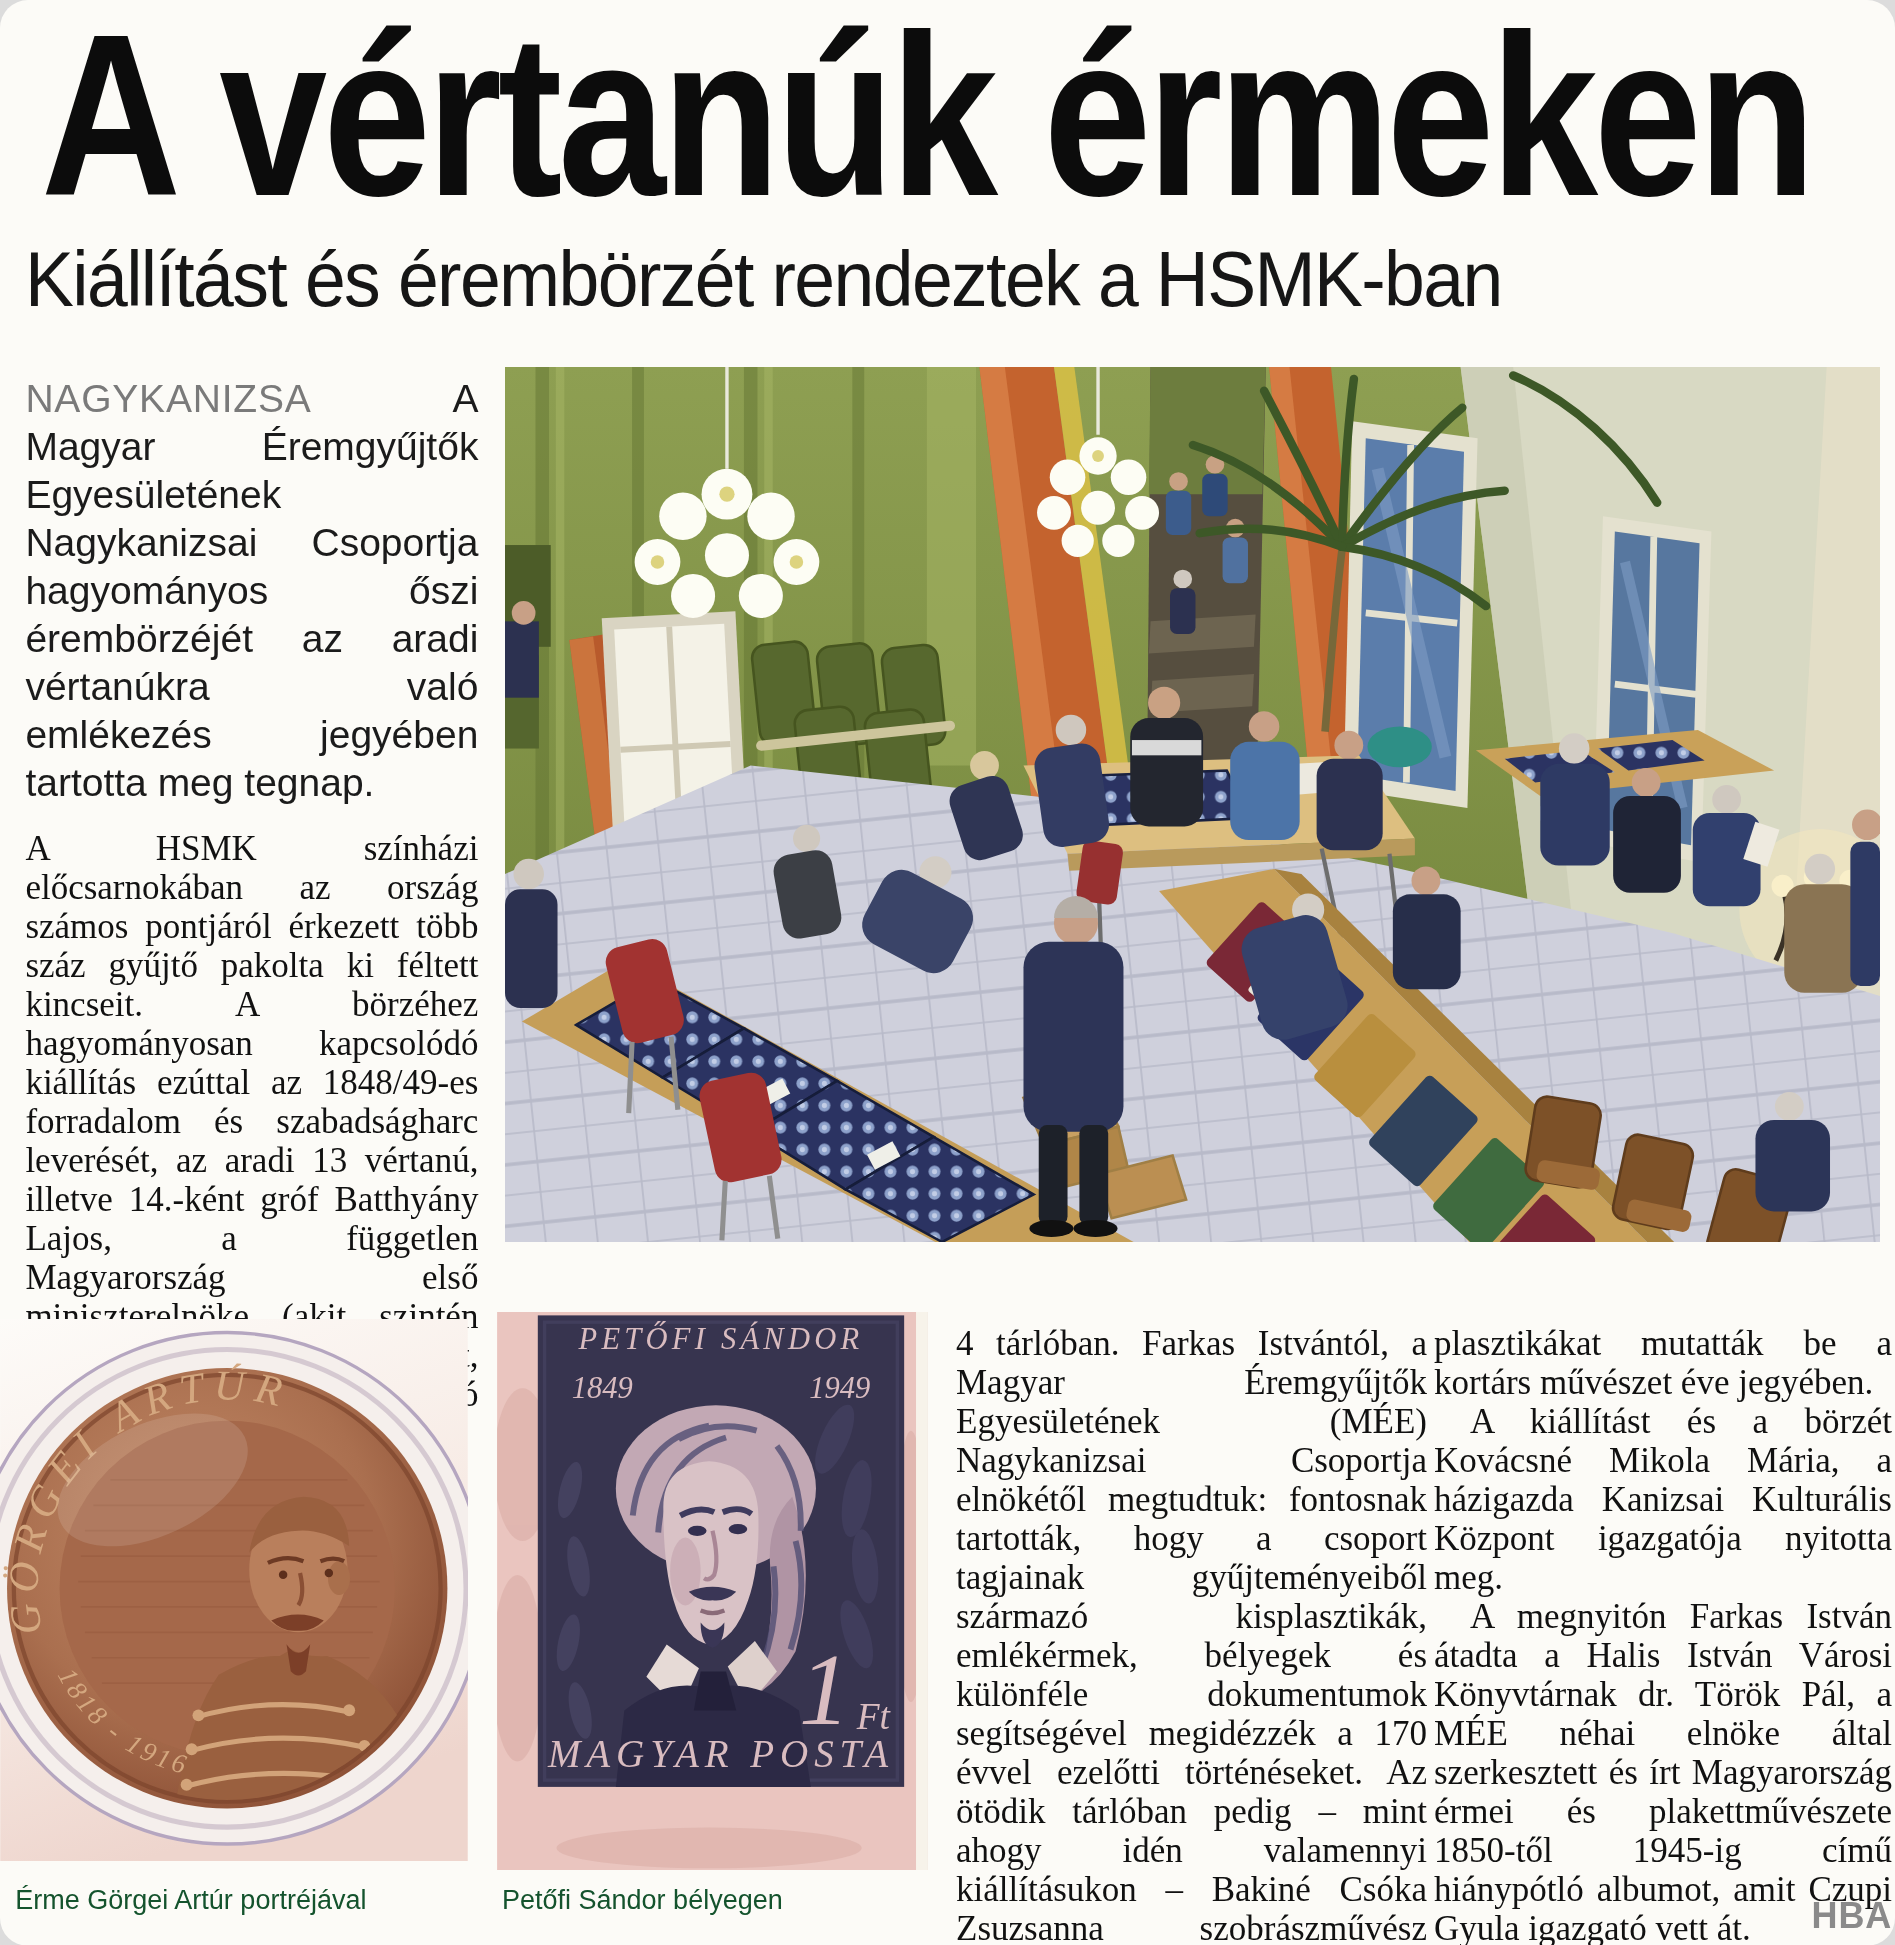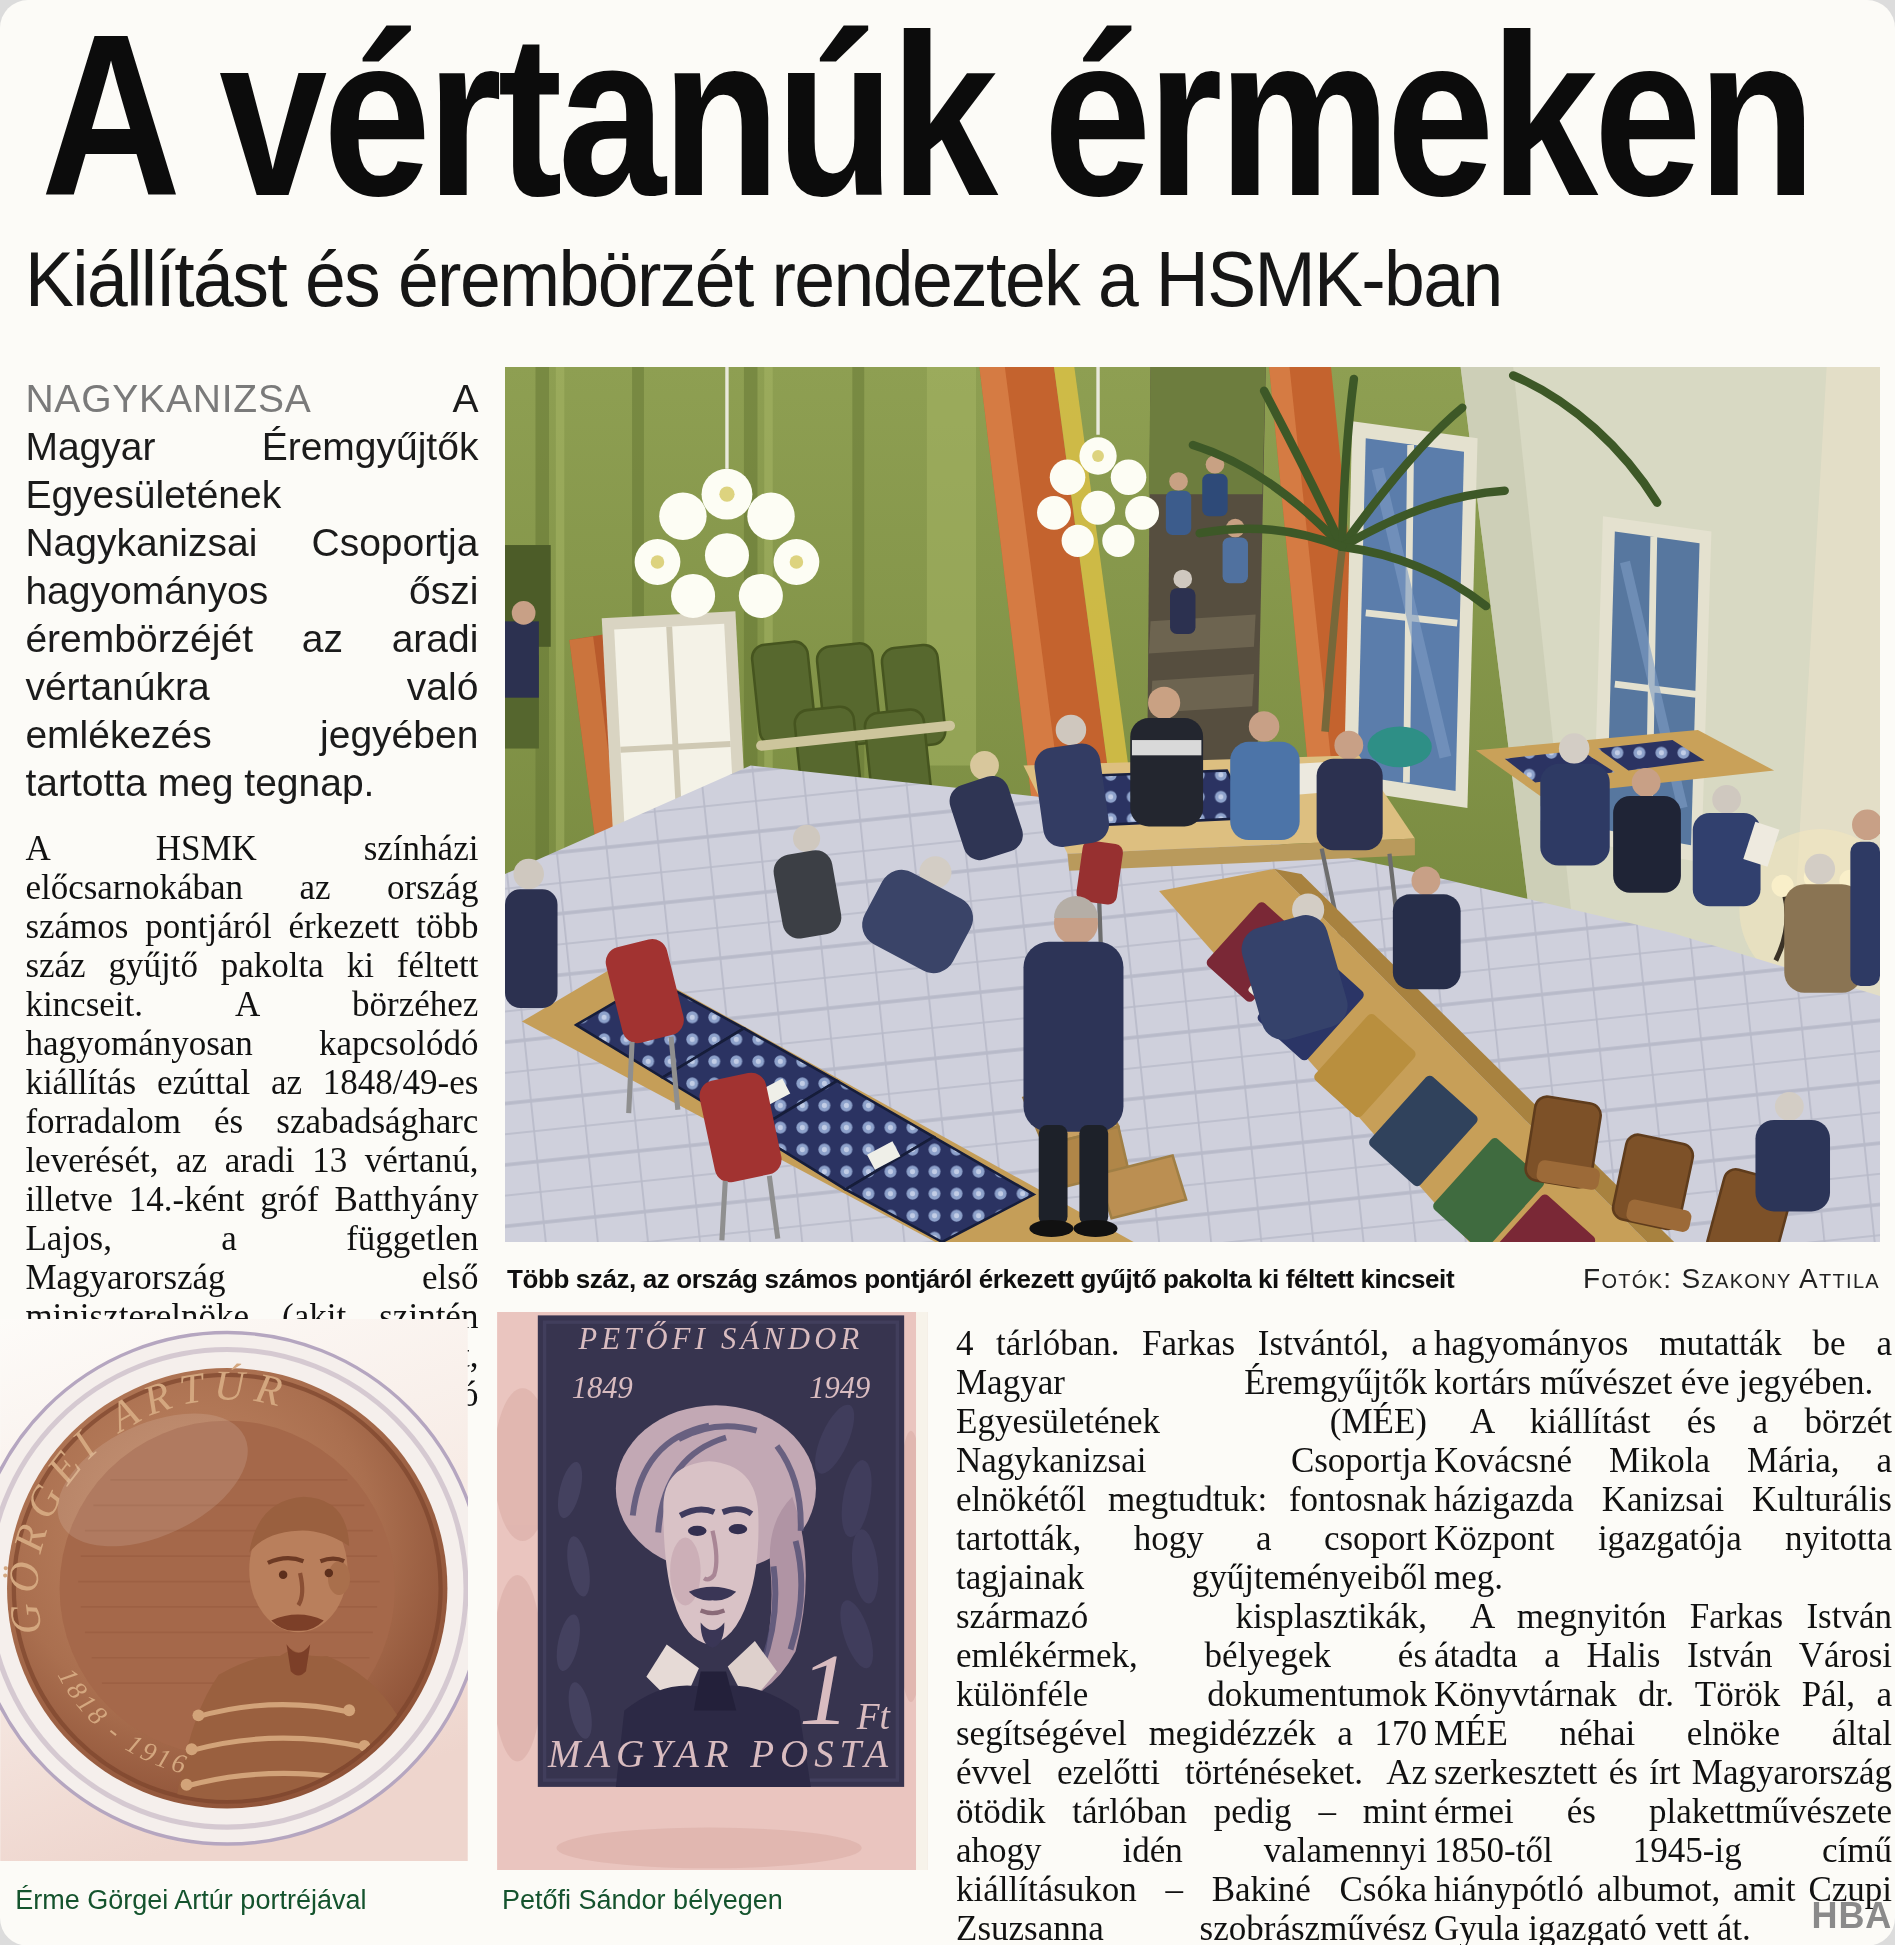--- a/index.html
+++ b/index.html
@@ -314,24 +314,20 @@
           <path d="M648 650 a26 26 0 0 1 52 0 Z" fill="#b5aea6"></path>
         <rect x="612" y="678" width="118" height="224" rx="30" fill="#2d3457"></rect>
         <rect x="630" y="894" width="34" height="118" rx="10" fill="#1d2129"></rect>
           <rect x="678" y="894" width="34" height="118" rx="10" fill="#1d2129"></rect>
         <ellipse cx="645" cy="1016" rx="26" ry="10" fill="#111111"></ellipse>
           <ellipse cx="697" cy="1016" rx="26" ry="10" fill="#111111"></ellipse>
       </g>
     </svg>
   </div>
 
-  <div class="photo-caption-row">
-    <span class="photo-caption">Több száz, az ország számos pontjáról érkezett gyűjtő pakolta ki féltett kincseit</span>
-    <span class="photo-credit">Fotók: Szakony Attila</span>
-  </div>
 
   <div class="figure figure-coin">
     <svg viewBox="0 0 552 640">
       <defs>
         <linearGradient id="cbg" x1="0" y1="0" x2="0.3" y2="1">
           <stop offset="0" stop-color="#fdfbf8"></stop>
             <stop offset="0.55" stop-color="#f7ebe5"></stop>
             <stop offset="1" stop-color="#eed5cd"></stop>
         </linearGradient>
         <radialGradient id="cmetal" cx="0.42" cy="0.38" r="0.75">
@@ -437,21 +433,21 @@
       <text class="stamp-text" x="264" y="536" text-anchor="middle" font-size="46" letter-spacing="7" fill="#d9bcc0">MAGYAR POSTA</text>
     </svg>
   </div>
   <div class="fig-caption" id="stamp-caption">Petőfi Sándor bélyegen</div>
 
   <div class="col col3">
     <p class="serifp">4 tárlóban. Farkas Istvántól, a Magyar Éremgyűjtők Egyesületének (MÉE) Nagykanizsai Csoportja elnökétől megtudtuk: fontosnak tartották, hogy a csoport tagjainak gyűjteményeiből származó kisplasztikák, emlékérmek, bélyegek és különféle dokumentumok segítségével megidézzék a 170 évvel ezelőtti történéseket. Az ötödik tárlóban pedig – mint ahogy idén valamennyi kiállításukon – Bakiné Csóka Zsuzsanna szobrászművész alkotásait, érmeket és kis-</p>
   </div>
 
   <div class="col col4">
-    <p class="serifp">hagyományos mutatták be a kortárs művészet éve jegyében.</p>
+    <p class="serifp">plasztikákat mutatták be a kortárs művészet éve jegyében.</p>
     <p class="serifp indentp">A kiállítást és a börzét Kovácsné Mikola Mária, a házigazda Kanizsai Kulturális Központ igazgatója nyitotta meg.</p>
     <p class="serifp indentp">A megnyitón Farkas István átadta a Halis István Városi Könyvtárnak dr. Török Pál, a MÉE néhai elnöke által szerkesztett és írt Magyarország érmei és plakettművészete 1850-től 1945-ig című hiánypótló albumot, amit Czupi Gyula igazgató vett át.</p>
   </div>
 
   <div class="byline">HBA</div>
 
 </div>
 
 
 </body></html>

